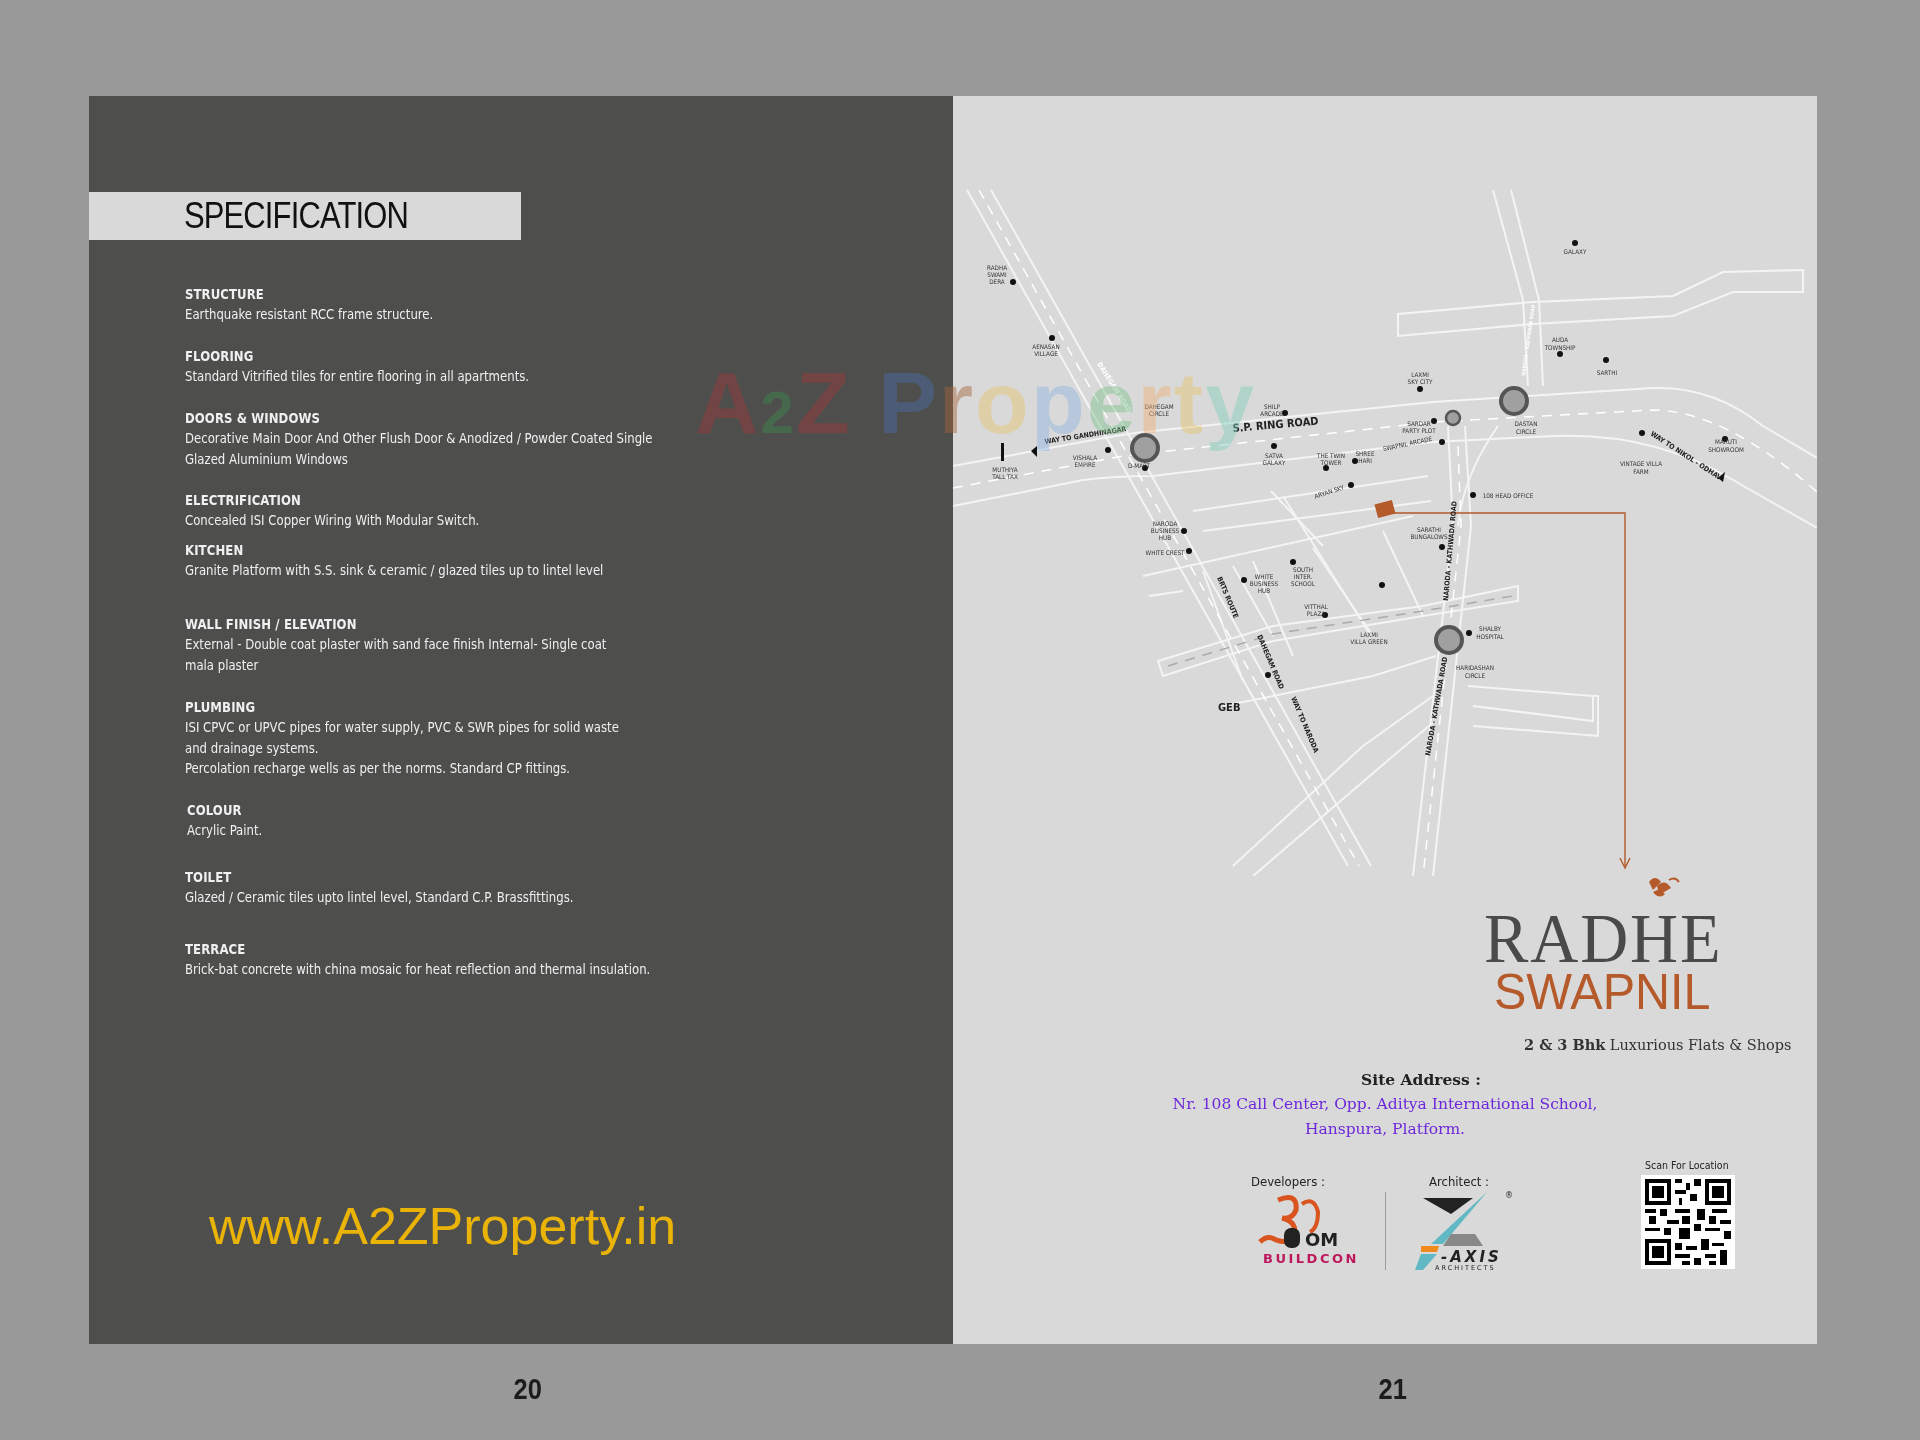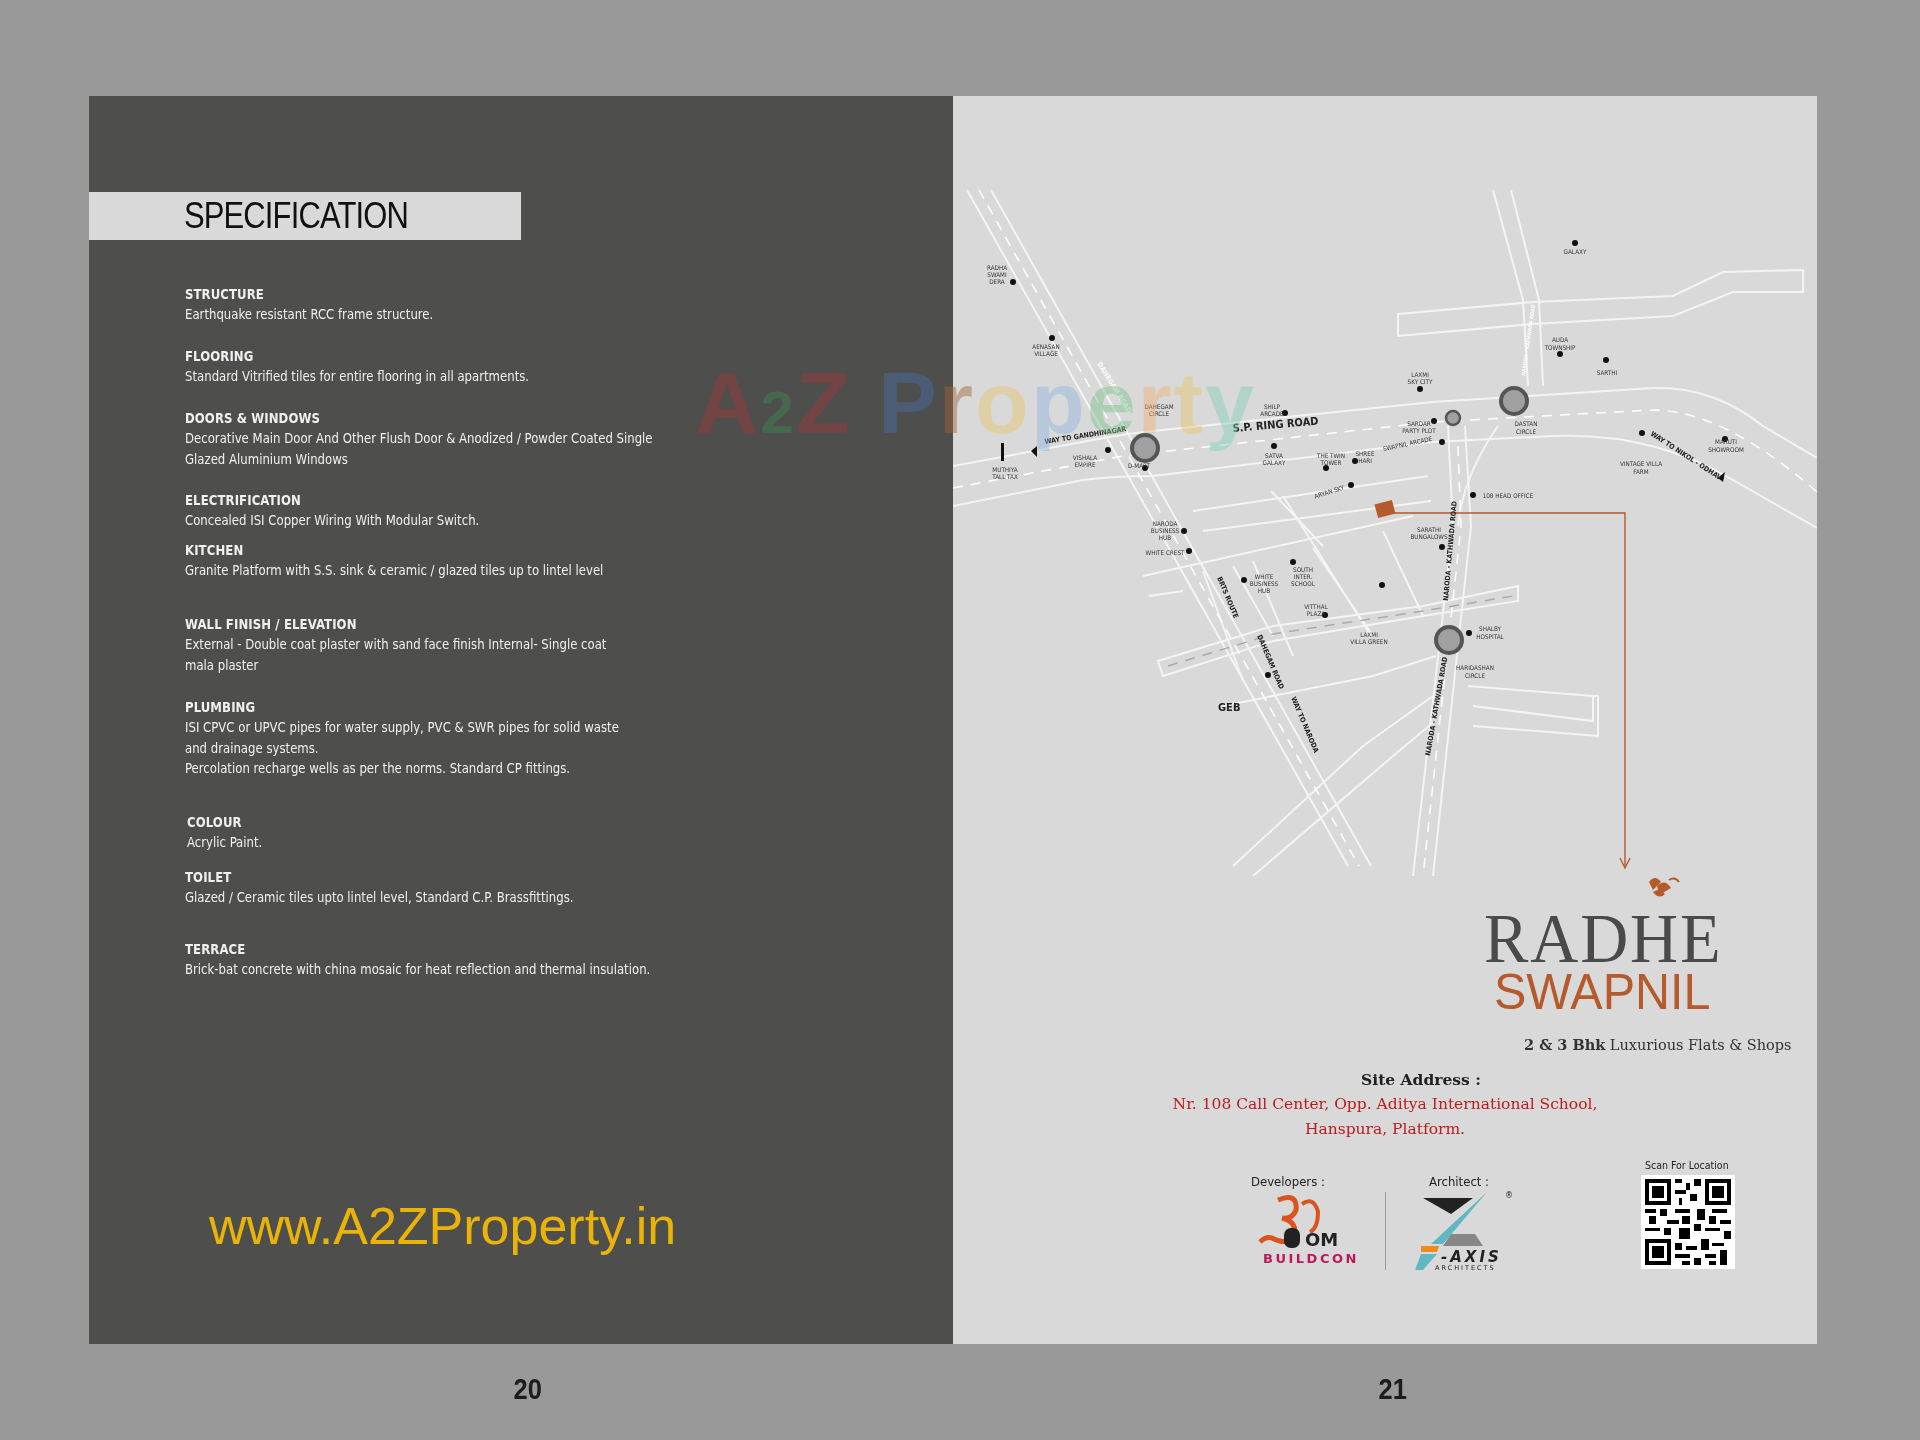--- a/index.html
+++ b/index.html
@@ -32,21 +32,21 @@
     position:absolute; left:695px; top:352px; font-family:"Liberation Sans",sans-serif; font-weight:bold;
     font-size:88px; letter-spacing:2px; opacity:0.45; white-space:nowrap; z-index:5; pointer-events:none;
   }
   .page-num { position:absolute; top:1372px; font-family:"Liberation Sans",sans-serif; font-weight:bold; font-size:30px; color:#1c1c1c; transform:scaleX(0.85);}
   .map-svg { position:absolute; left:0; top:0; }
   .logo-radhe { position:absolute; left:531px; top:808px; font-family:"Liberation Serif",serif; font-size:70px; color:#4a4a4a; letter-spacing:2px; font-weight:normal; line-height:70px; transform:scaleX(0.95); transform-origin:left;}
   .logo-swapnil { position:absolute; left:541px; top:870px; font-family:"Liberation Sans",sans-serif; font-size:50px; color:#b45a2b; letter-spacing:0px; line-height:52px; transform:scaleX(0.97); transform-origin:left;}
   .logo-tagline { position:absolute; left:571px; top:940px; font-family:"DejaVu Serif","Liberation Serif",serif; font-size:14.5px; color:#333; white-space:nowrap; }
   .logo-tagline b { font-weight:bold; }
   .addr-title { position:absolute; left:0; width:864px; top:974px; text-align:center; font-family:"DejaVu Serif","Liberation Serif",serif; font-weight:bold; font-size:15.5px; color:#222;margin-left:36px; }
-  .addr-line { position:absolute; left:0; width:864px; text-align:center; font-family:"DejaVu Serif","Liberation Serif",serif; font-size:15.5px; color:#b91c1c; }
+  .addr-line { position:absolute; left:0; width:864px; text-align:center; font-family:"DejaVu Serif","Liberation Serif",serif; font-size:15.5px; color:#6d28d9; }
   .credit-label { position:absolute; font-size:13px; color:#222; white-space:nowrap;}
   .divider { position:absolute; left:432px; top:1096px; width:1px; height:78px; background:#9c9c9c; }
   .qr-label { position:absolute; left:692px; top:1063px; font-size:10.5px; color:#222; white-space:nowrap;}
   .qr-box { position:absolute; left:688px; top:1079px; width:94px; height:94px; background:#fff; }
   .buildcon { position:absolute; left:310px; top:1155px; font-family:"DejaVu Sans",sans-serif; font-weight:bold; font-size:13px; letter-spacing:2.5px; color:#be185d; }
 </style>
 </head>
 <body>
 
 <div class="page-left">
@@ -80,21 +80,21 @@
       <div class="spec-heading">WALL FINISH / ELEVATION</div>
       <div class="spec-body">External - Double coat plaster with sand face finish Internal- Single coat
 mala plaster</div>
     </div>
     <div class="spec-item" style="top:413px">
       <div class="spec-heading">PLUMBING</div>
       <div class="spec-body">ISI CPVC or UPVC pipes for water supply, PVC &amp; SWR pipes for solid waste
 and drainage systems.
 Percolation recharge wells as per the norms. Standard CP fittings.</div>
     </div>
-    <div class="spec-item" style="top:528px; left:2px">
+    <div class="spec-item" style="top:516px; left:2px">
       <div class="spec-heading">COLOUR</div>
       <div class="spec-body">Acrylic Paint.</div>
     </div>
     <div class="spec-item" style="top:583px">
       <div class="spec-heading">TOILET</div>
       <div class="spec-body">Glazed / Ceramic tiles upto lintel level, Standard C.P. Brassfittings.</div>
     </div>
     <div class="spec-item" style="top:655px">
       <div class="spec-heading">TERRACE</div>
       <div class="spec-body">Brick-bat concrete with china mosaic for heat reflection and thermal insulation.</div>

